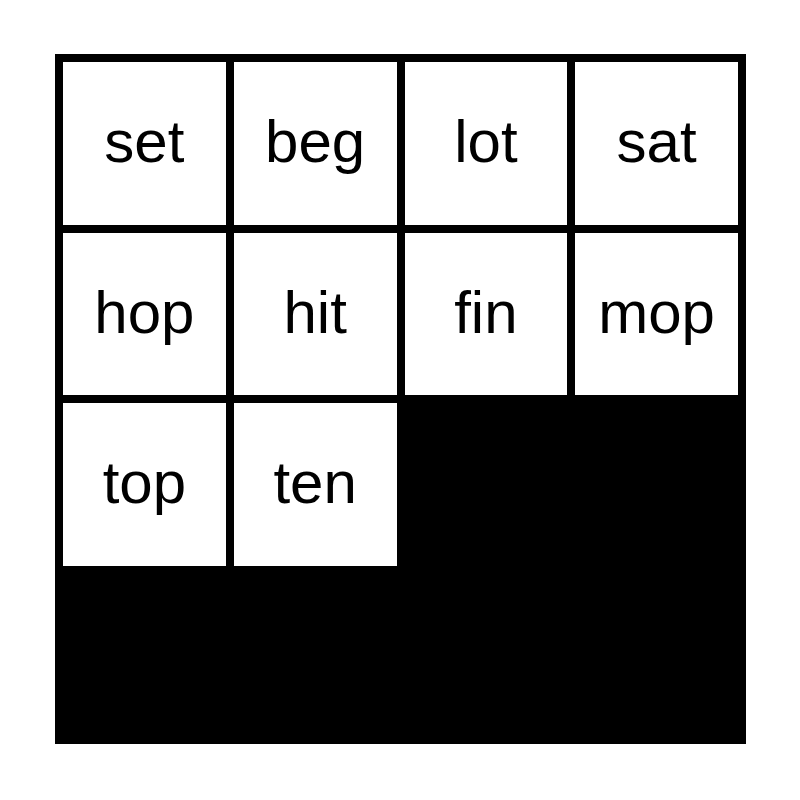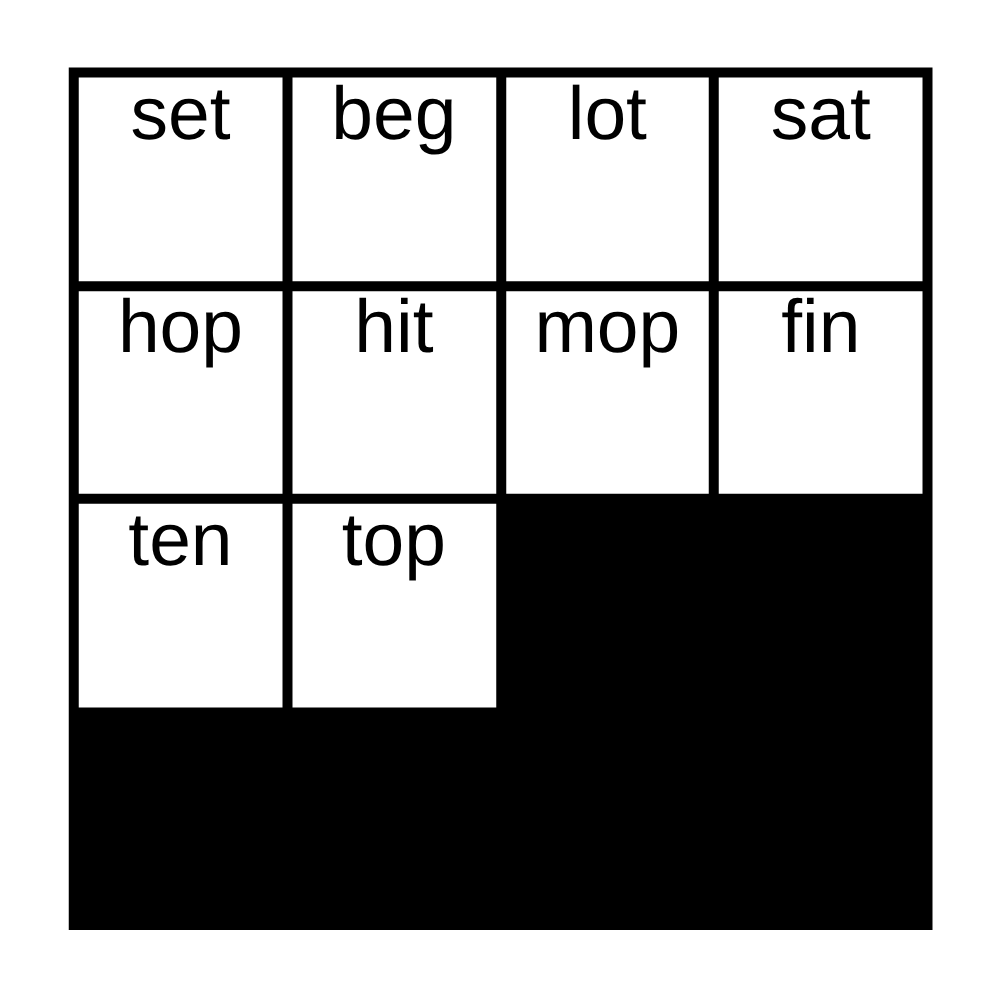--- a/index.html
+++ b/index.html
@@ -27,21 +27,21 @@
     display: grid;
     grid-template-columns: repeat(4, 1fr);
     grid-template-rows: repeat(4, 1fr);
     gap: 8px;
     padding: 8px;
   }
 
   .bingo-cell {
     background: #ffffff;
     display: flex;
-    align-items: flex-start;
+    align-items: center;
     justify-content: center;
     overflow: hidden;
   }
 
   .bingo-cell-label {
     font-family: "Liberation Sans", sans-serif;
     font-size: 60px;
     font-weight: 400;
     line-height: 1;
     color: #000000;
@@ -71,26 +71,26 @@
     <span class="bingo-cell-label">sat</span>
   </div>
 
   <div class="bingo-cell">
     <span class="bingo-cell-label">hop</span>
   </div>
   <div class="bingo-cell">
     <span class="bingo-cell-label">hit</span>
   </div>
   <div class="bingo-cell">
-    <span class="bingo-cell-label">mop</span>
+    <span class="bingo-cell-label">fin</span>
   </div>
   <div class="bingo-cell">
-    <span class="bingo-cell-label">fin</span>
+    <span class="bingo-cell-label">mop</span>
   </div>
 
   <div class="bingo-cell">
-    <span class="bingo-cell-label">ten</span>
+    <span class="bingo-cell-label">top</span>
   </div>
   <div class="bingo-cell">
-    <span class="bingo-cell-label">top</span>
+    <span class="bingo-cell-label">ten</span>
   </div>
 
 </div>
 
 </body></html>

